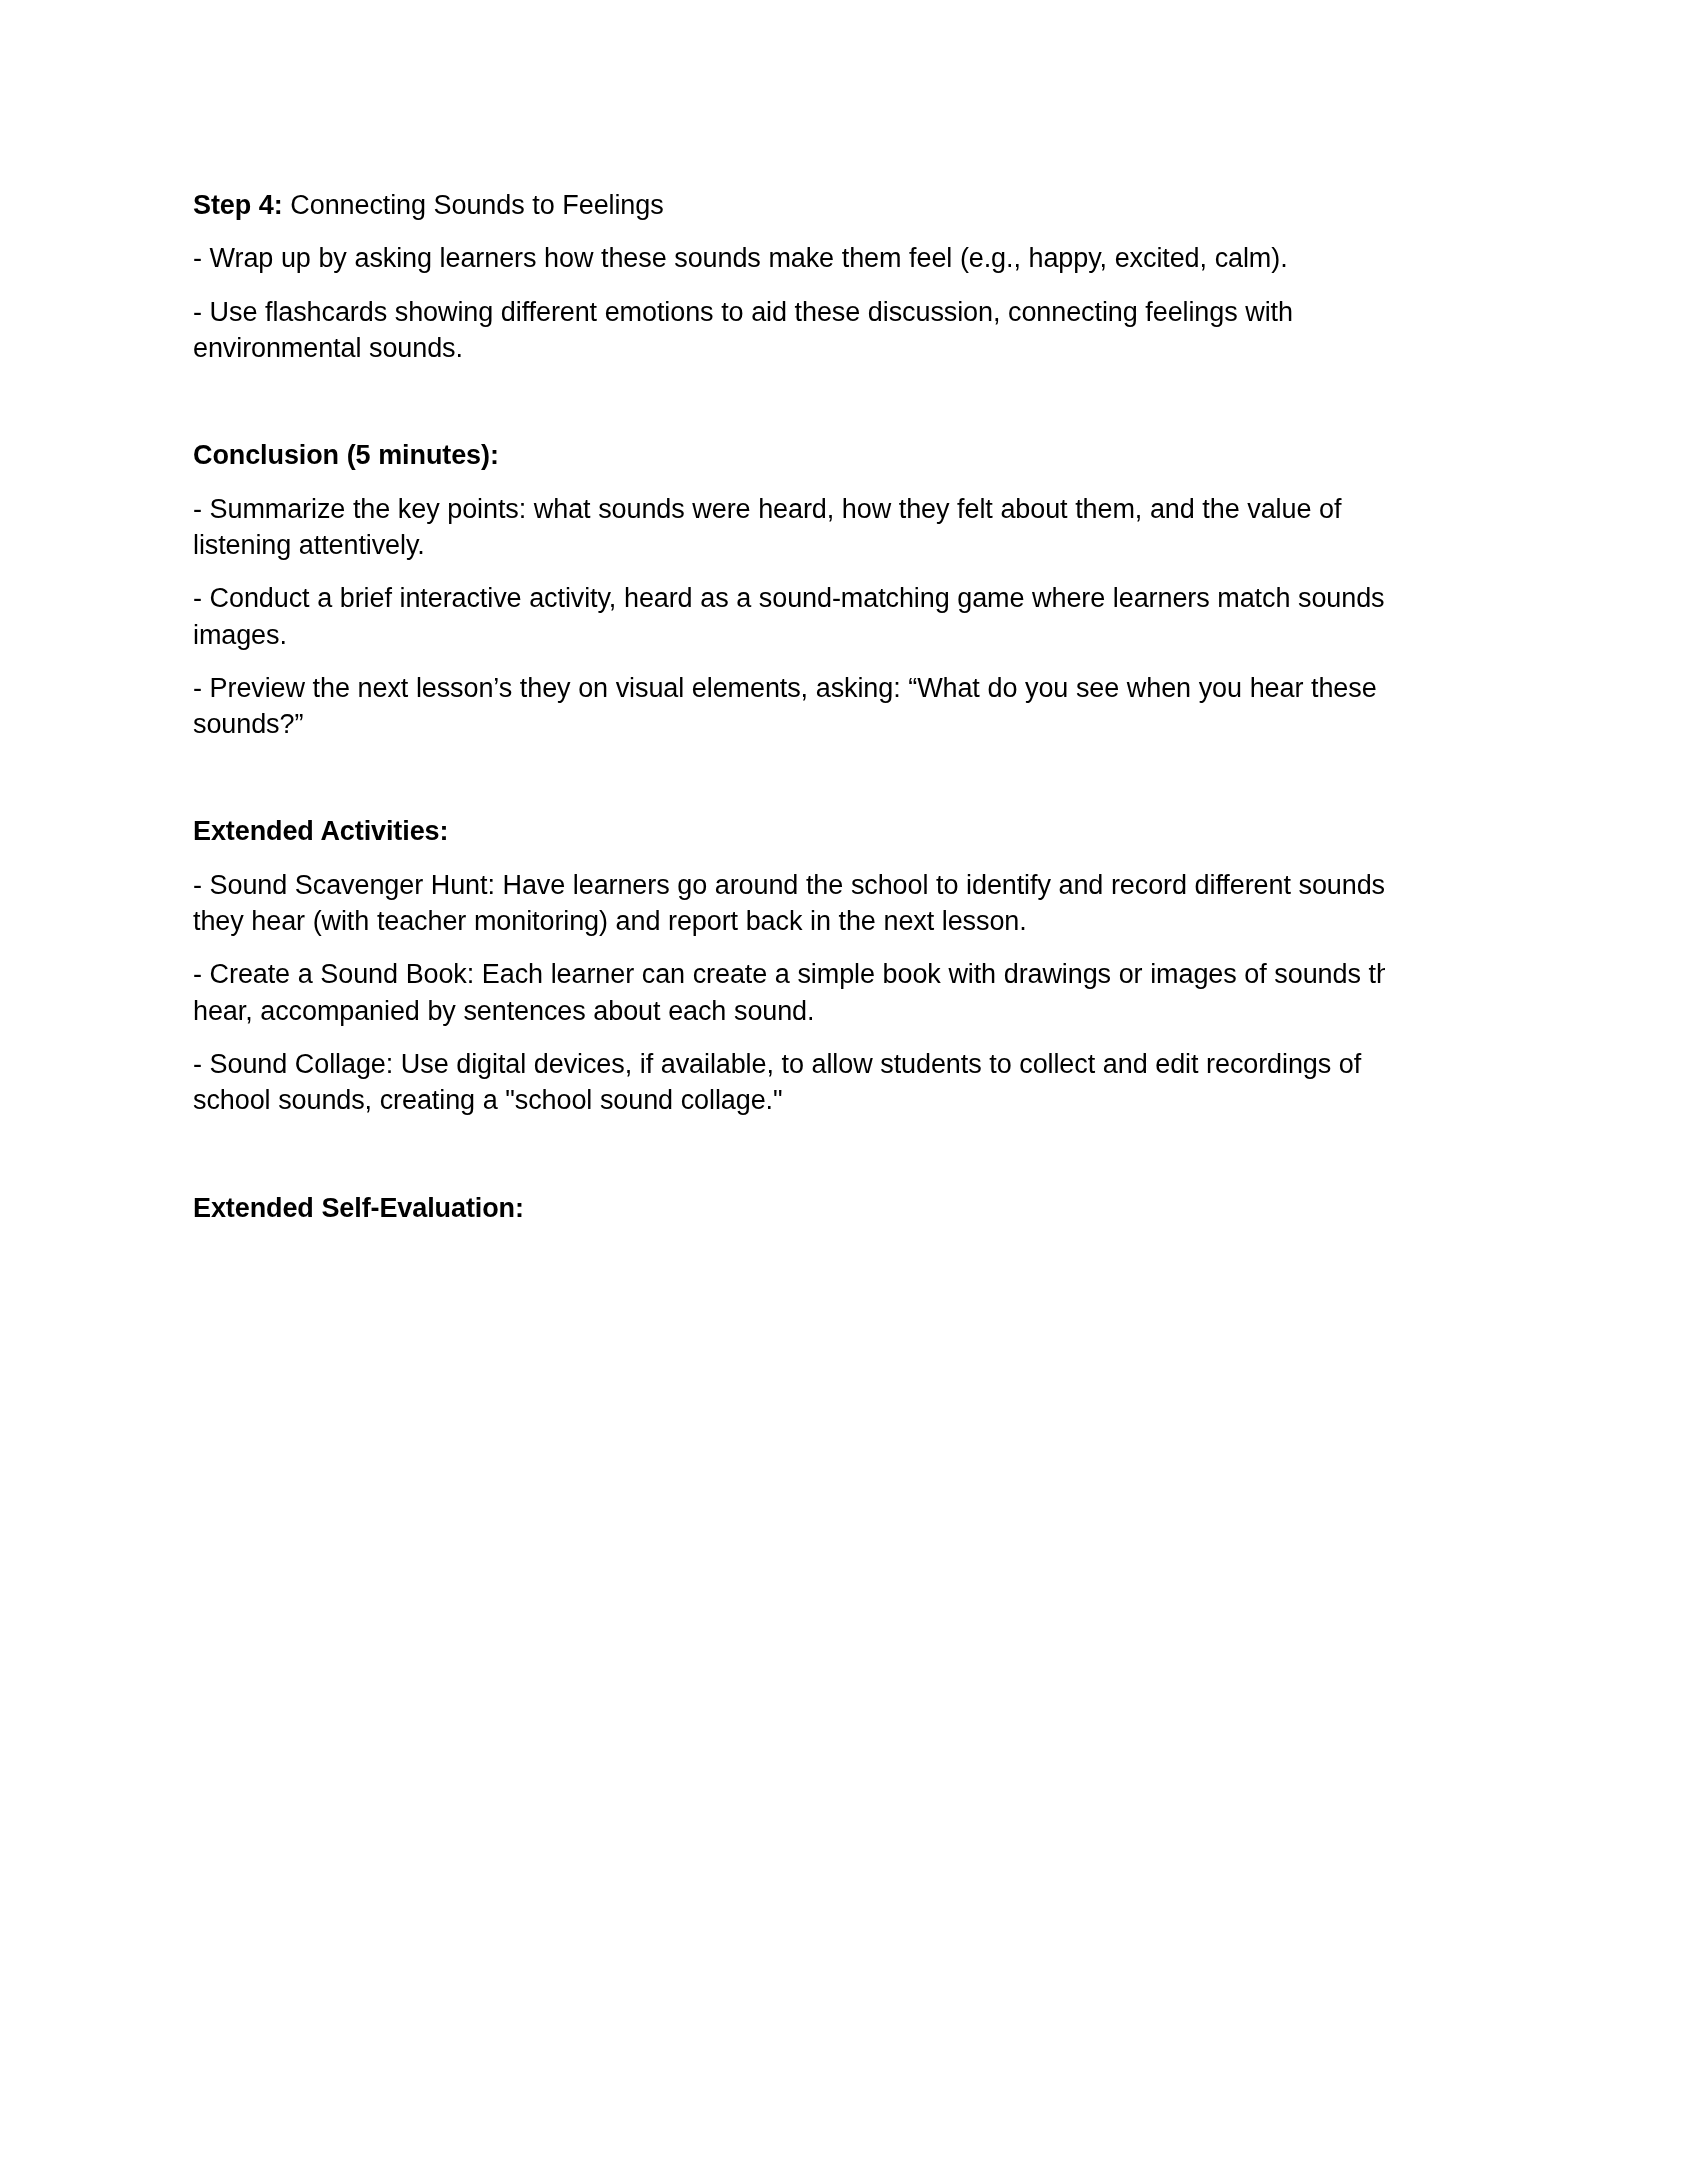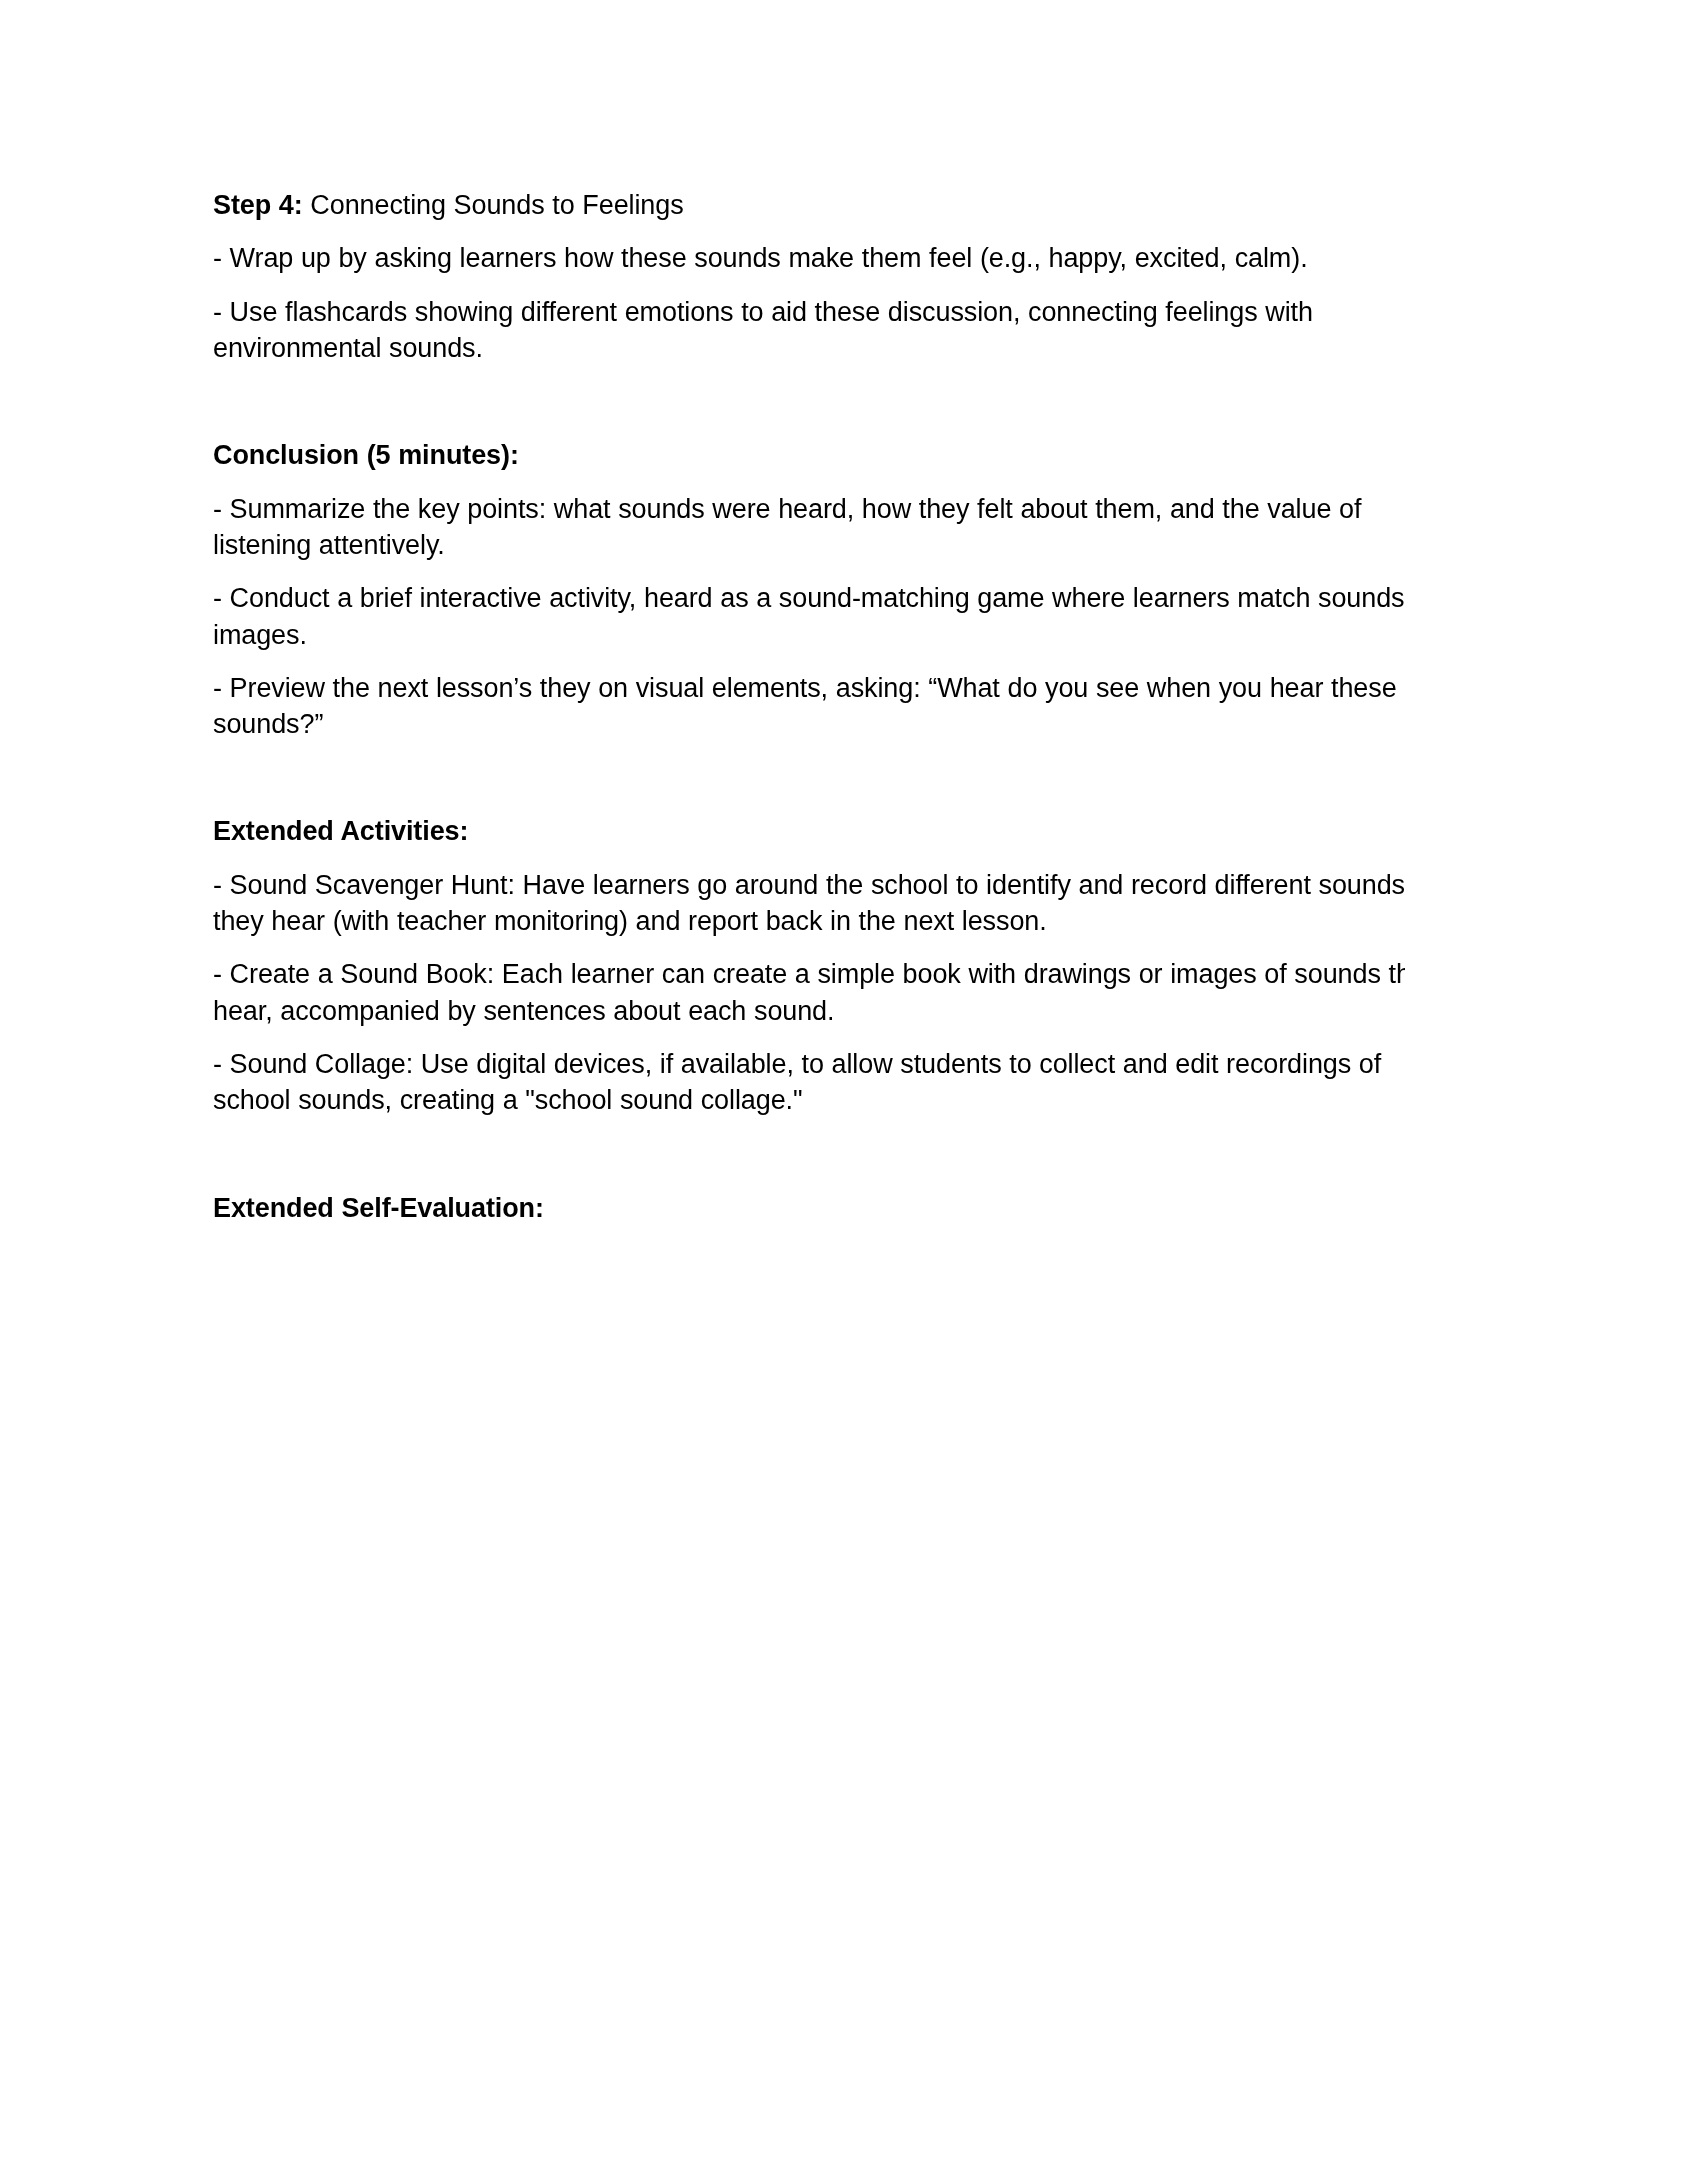--- a/index.html
+++ b/index.html
@@ -10,21 +10,20 @@
   body {
     font-family: "Liberation Sans", sans-serif;
   }
   .page {
     position: relative;
     width: 1385px;
     height: 2183px;
     background: #ffffff;
     box-sizing: border-box;
     overflow: hidden;
-    margin-left: 20px;
   }
   .content {
     position: absolute;
     left: 193px;
     top: 187px;
     width: 1250px;
   }
   .para {
     font-size: 27px;
     line-height: 1.345;

